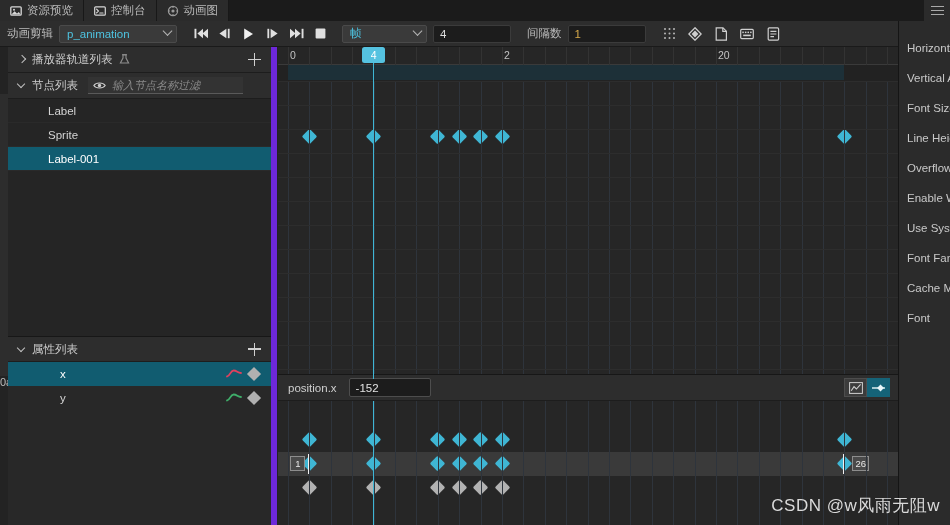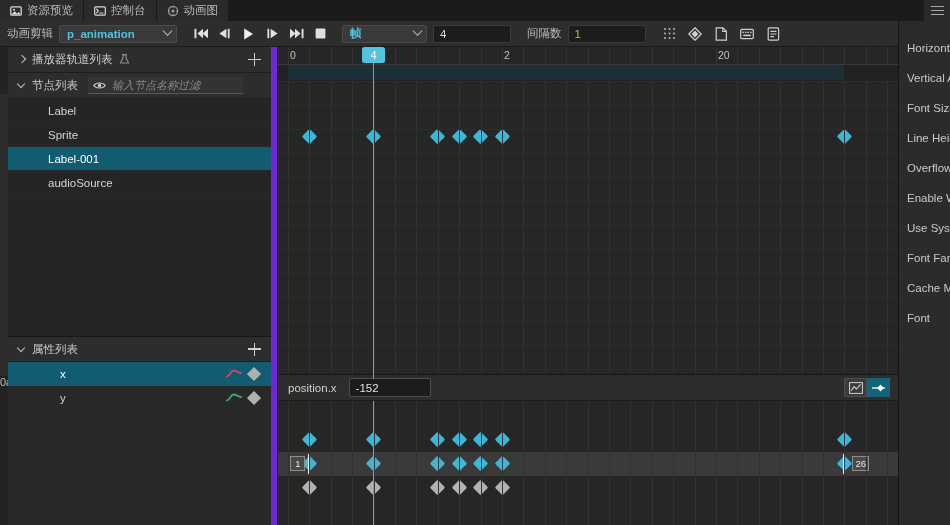--- a/index.html
+++ b/index.html
@@ -42,21 +42,21 @@
     background:#2d2d2d; display:flex; align-items:center;
     border-bottom:1px solid #1a1a1a;
   }
   .tb-label { font-size:11.5px; color:#bdbdbd; margin-left:7px; white-space:nowrap; }
   .combo {
     position:relative; height:18px; background:#3a3a3a;
     border:1px solid #4a4a4a; border-radius:2px;
     display:flex; align-items:center; padding:0 18px 0 7px;
     font-size:11.5px; color:#4ec3e0; margin-left:6px; cursor:pointer;
   }
-  .combo .cv { white-space:nowrap;font-weight:bold; }
+  .combo .cv { white-space:nowrap; }
   .combo .chev {
     position:absolute; right:5px; top:50%; margin-top:-2px;
     width:7px; height:7px; border-right:1.4px solid #b5b5b5;
     border-bottom:1.4px solid #b5b5b5; transform:translateY(-50%) rotate(45deg);
     margin-top:-3px;
   }
   .numfield {
     height:18px; background:#1c1c1c; border:1px solid #3b3b3b; border-radius:2px;
     display:flex; align-items:center; padding:0 6px;
     font-size:11.5px; color:#d6a94a; margin-left:6px; cursor:text;
@@ -412,23 +412,20 @@
 
     <div class="nodelist">
       <div class="node" style="padding-left:40px;">
         <span>Label</span>
       </div>
       <div class="node" style="padding-left:40px;">
         <span>Sprite</span>
       </div>
       <div class="node sel" style="padding-left:40px;">
         <span>Label-001</span>
-      </div>
-      <div class="node" style="padding-left:40px;">
-        <span>audioSource</span>
       </div>
     </div>
 
     <div class="proplist">
       <div class="prop-head">
         <span class="arrow down"></span>
         <span>属性列表</span>
         <span class="plus"></span>
       </div>
 
@@ -663,13 +660,14 @@
         <span>Font Family</span>
       </div>
     <div class="insp-row">
         <span>Cache Mode</span>
       </div>
     <div class="insp-row">
         <span>Font</span>
       </div>
   </div>
 
+  <div class="watermark">CSDN @w风雨无阻w</div>
 </div>
 
 </body></html>

